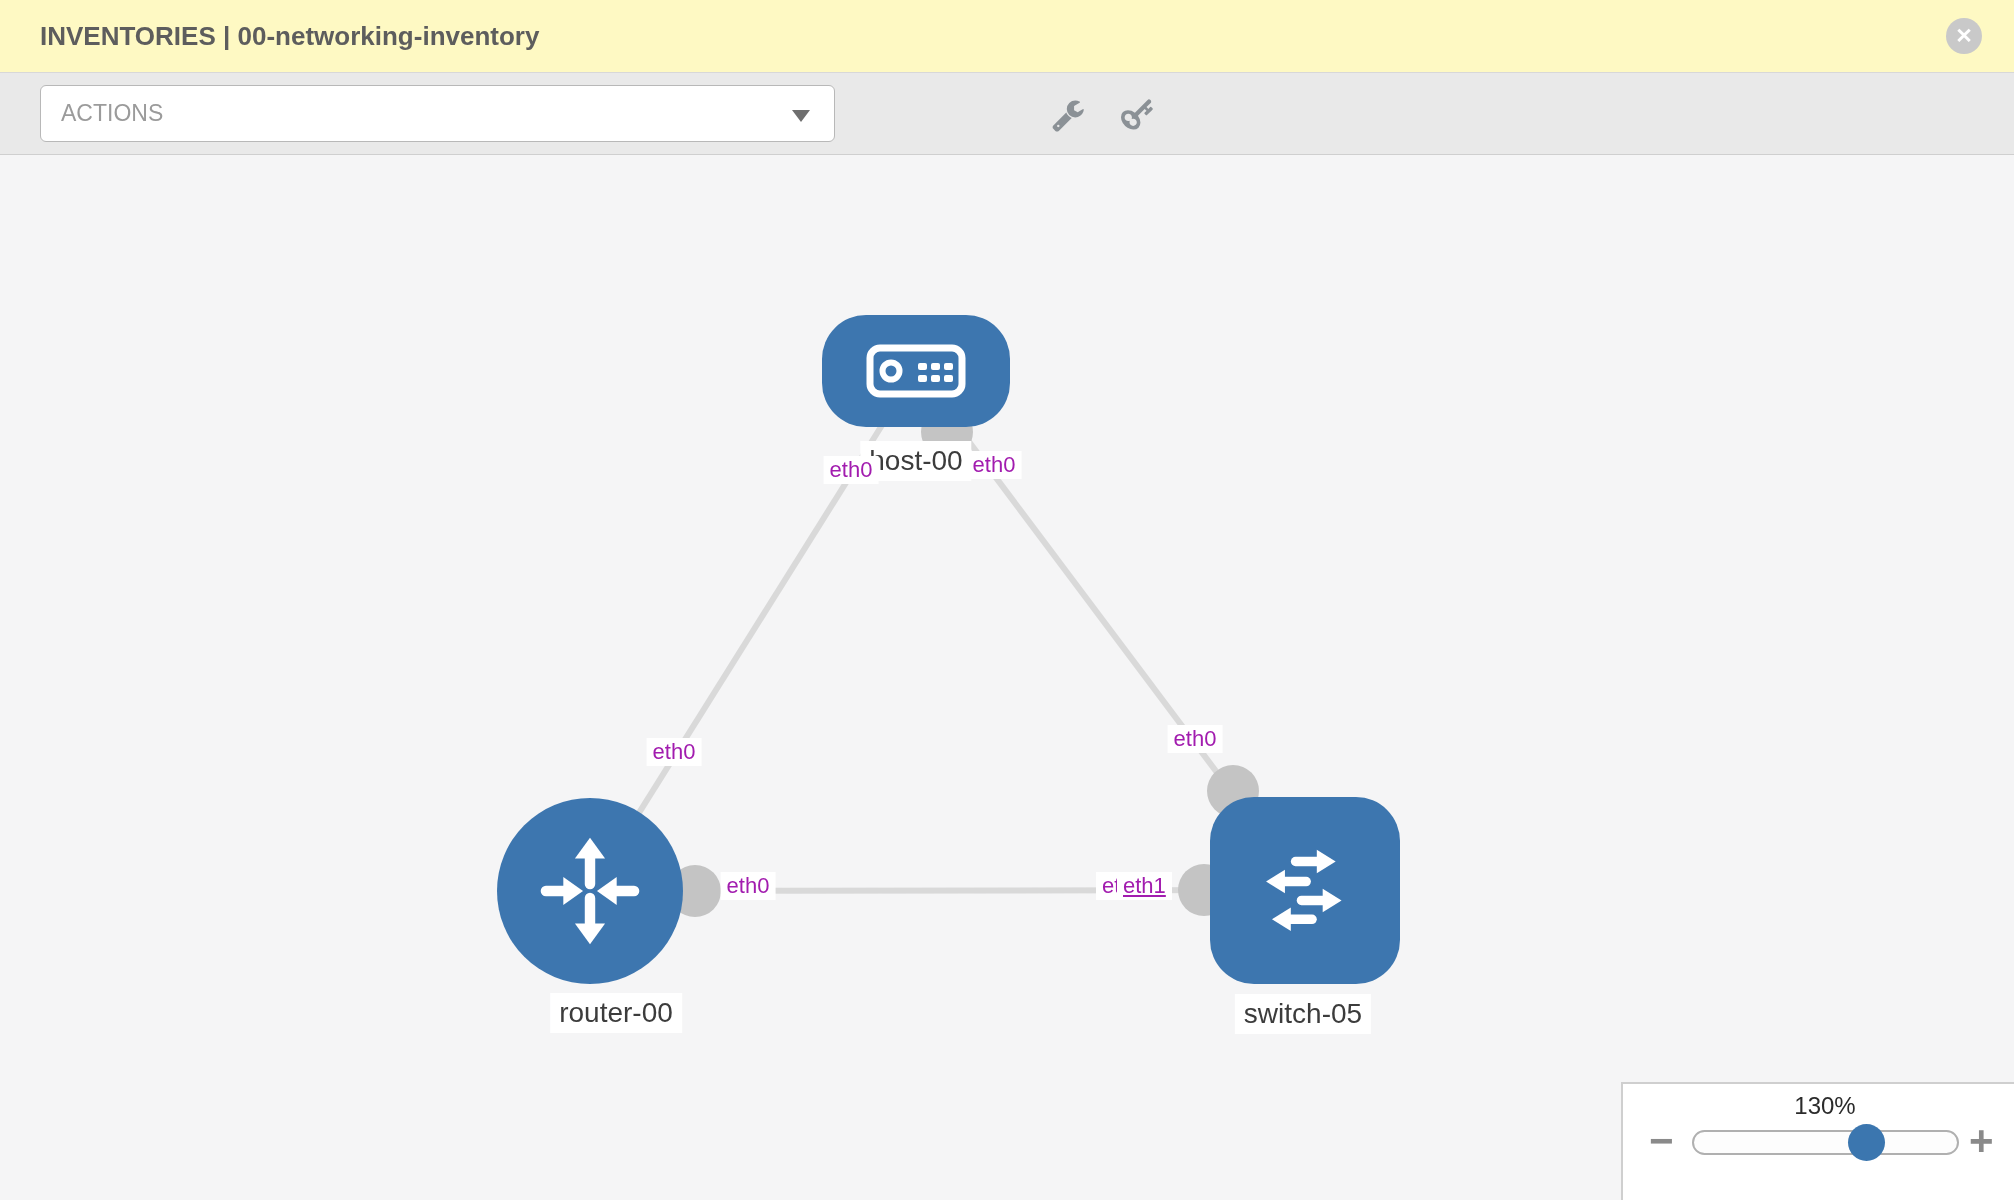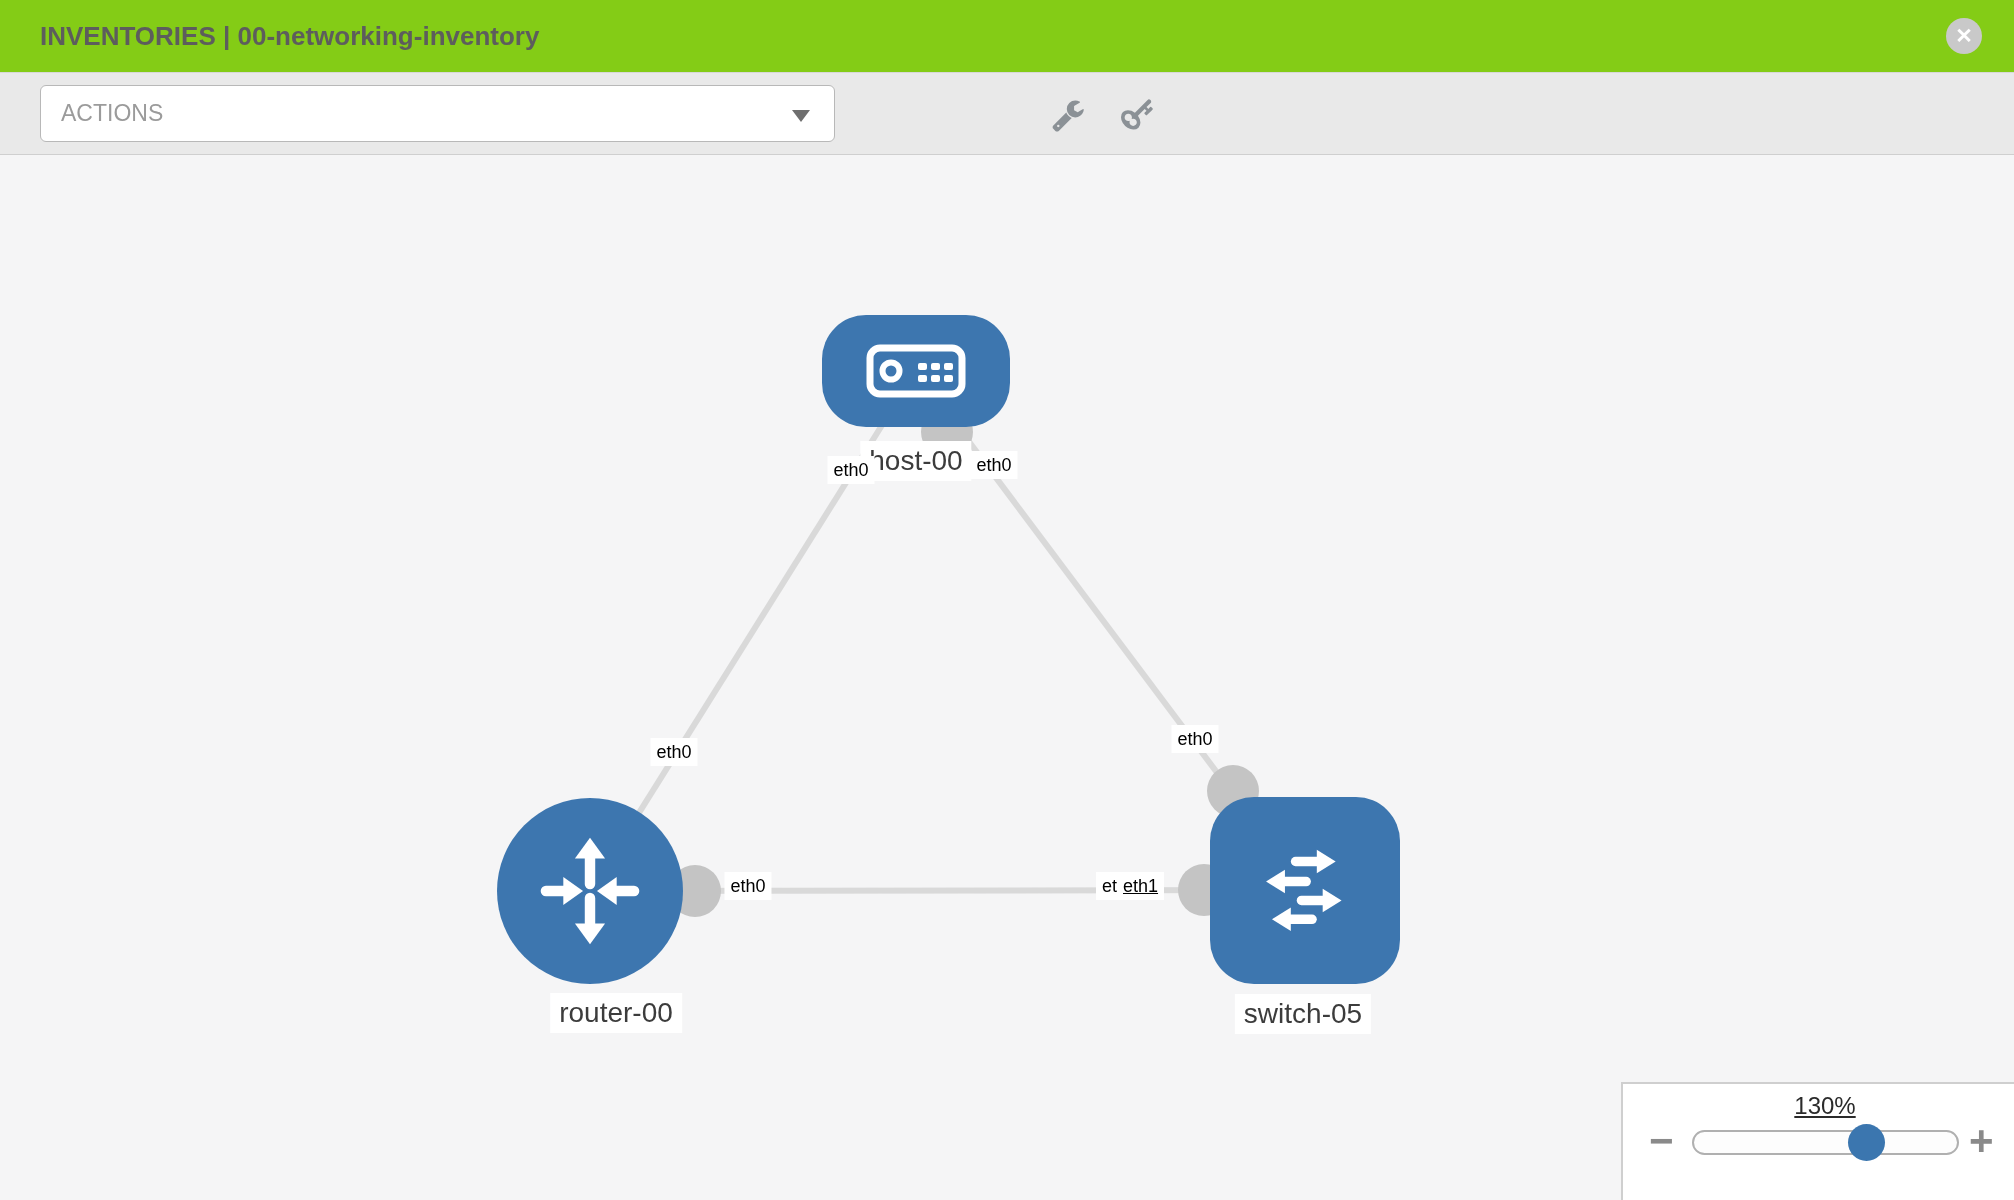--- a/index.html
+++ b/index.html
@@ -1,21 +1,21 @@
 <!DOCTYPE html>
 <html><head>
 <meta charset="utf-8">
 <style>
   * { margin:0; padding:0; box-sizing:border-box; }
   html,body { width:2014px; height:1200px; overflow:hidden; background:#ffffff;
               font-family:"Liberation Sans", sans-serif; }
   .screen { position:relative; width:2014px; height:1200px; }
 
   
-  .header { position:absolute; left:0; top:0; width:2014px; height:72px; background:#84cc16; }
+  .header { position:absolute; left:0; top:0; width:2014px; height:72px; background:#fef9c3; }
   .header-title { position:absolute; left:40px; top:0; line-height:72px;
                   font-size:26px; font-weight:bold; color:#5d5d5d; }
   .close-btn { position:absolute; left:1946px; top:18px; width:36px; height:36px;
                border-radius:50%; background:#c9c9c9; color:#ffffff; text-align:center;
                line-height:36px; font-size:21px; font-weight:bold; cursor:pointer; }
 
   
   .toolbar { position:absolute; left:0; top:72px; width:2014px; height:83px;
              background:#e9e9e9; border-top:1px solid #d8d8d8; border-bottom:1px solid #cfcfcf; }
   .combo { position:absolute; top:12px; height:57px; background:#ffffff;
@@ -41,29 +41,29 @@
   .node { position:absolute; background:#3d76af; display:flex; align-items:center;
           justify-content:center; cursor:pointer; }
   .node svg { fill:none; stroke:#ffffff; }
   .node-host { left:822px; top:160px; width:188px; height:112px; border-radius:44px; }
   .node-router { left:497px; top:643px; width:186px; height:186px; border-radius:50%; }
   .node-switch { left:1210px; top:642px; width:190px; height:187px; border-radius:44px; }
 
   .node-label { position:absolute; transform:translateX(-50%); background:#ffffff;
                 color:#3c3c3c; font-size:28px; line-height:36px; padding:2px 9px;
                 white-space:nowrap; }
-  .if-label { position:absolute; background:#ffffff; color:#000000; font-size:18px;
+  .if-label { position:absolute; background:#ffffff; color:#a21caf; font-size:22px;
               line-height:26px; padding:1px 6px; white-space:nowrap; }
   .if-center { transform:translateX(-50%); }
 
   
   .zoom-panel { position:absolute; left:1621px; top:927px; width:500px; height:220px;
                 background:#ffffff; border:2px solid #cfcfcf; }
   .zoom-level { position:absolute; left:202px; top:8px; transform:translateX(-50%);
-                font-size:24px; color:#2b2b2b;text-decoration:underline; }
+                font-size:24px; color:#2b2b2b; }
   .zoom-minus, .zoom-plus { position:absolute; top:36px; font-size:42px; font-weight:bold;
                 color:#8a8a8a; line-height:42px; cursor:pointer; }
   .zoom-minus { left:26px; }
   .zoom-plus  { left:346px; }
   .zoom-track { position:absolute; left:69px; top:46px; width:267px; height:25px;
                 border:2px solid #b0b0b0; border-radius:14px; background:#fdfdfd; cursor:pointer; }
   .zoom-handle { position:absolute; left:154px; top:-8px; width:37px; height:37px;
                  border-radius:50%; background:#3b76af; cursor:grab; }
 </style>
 </head>

